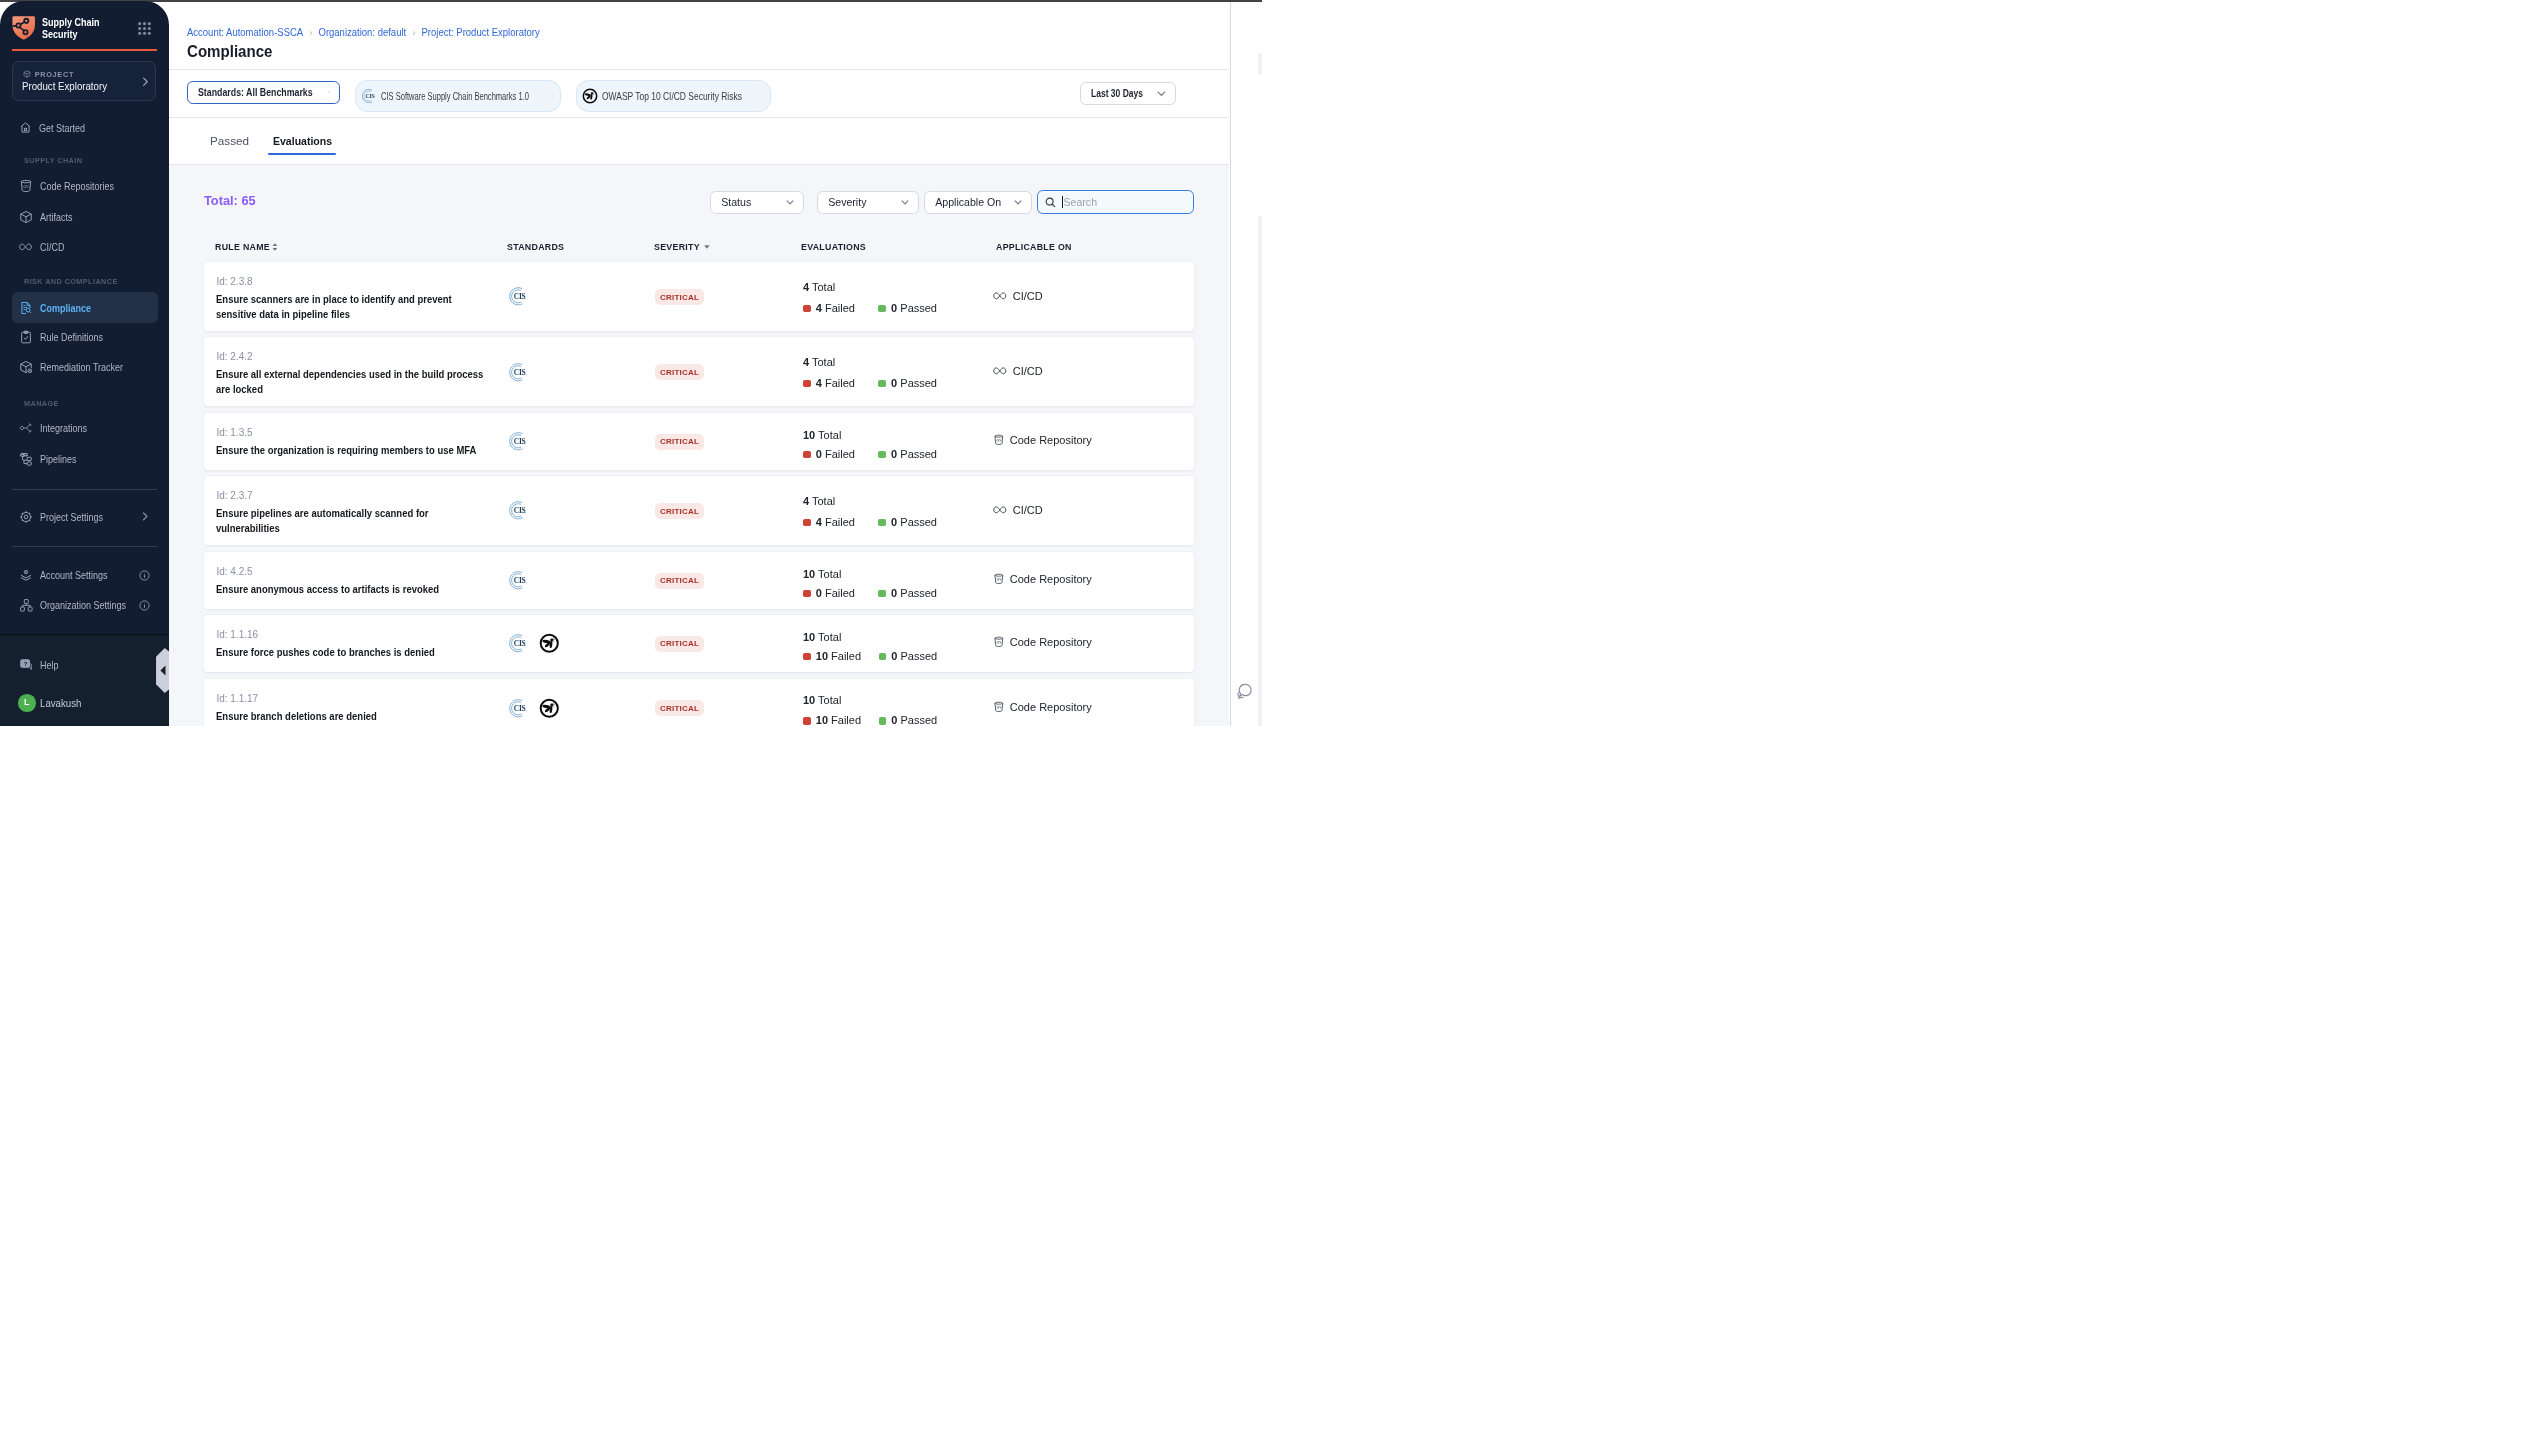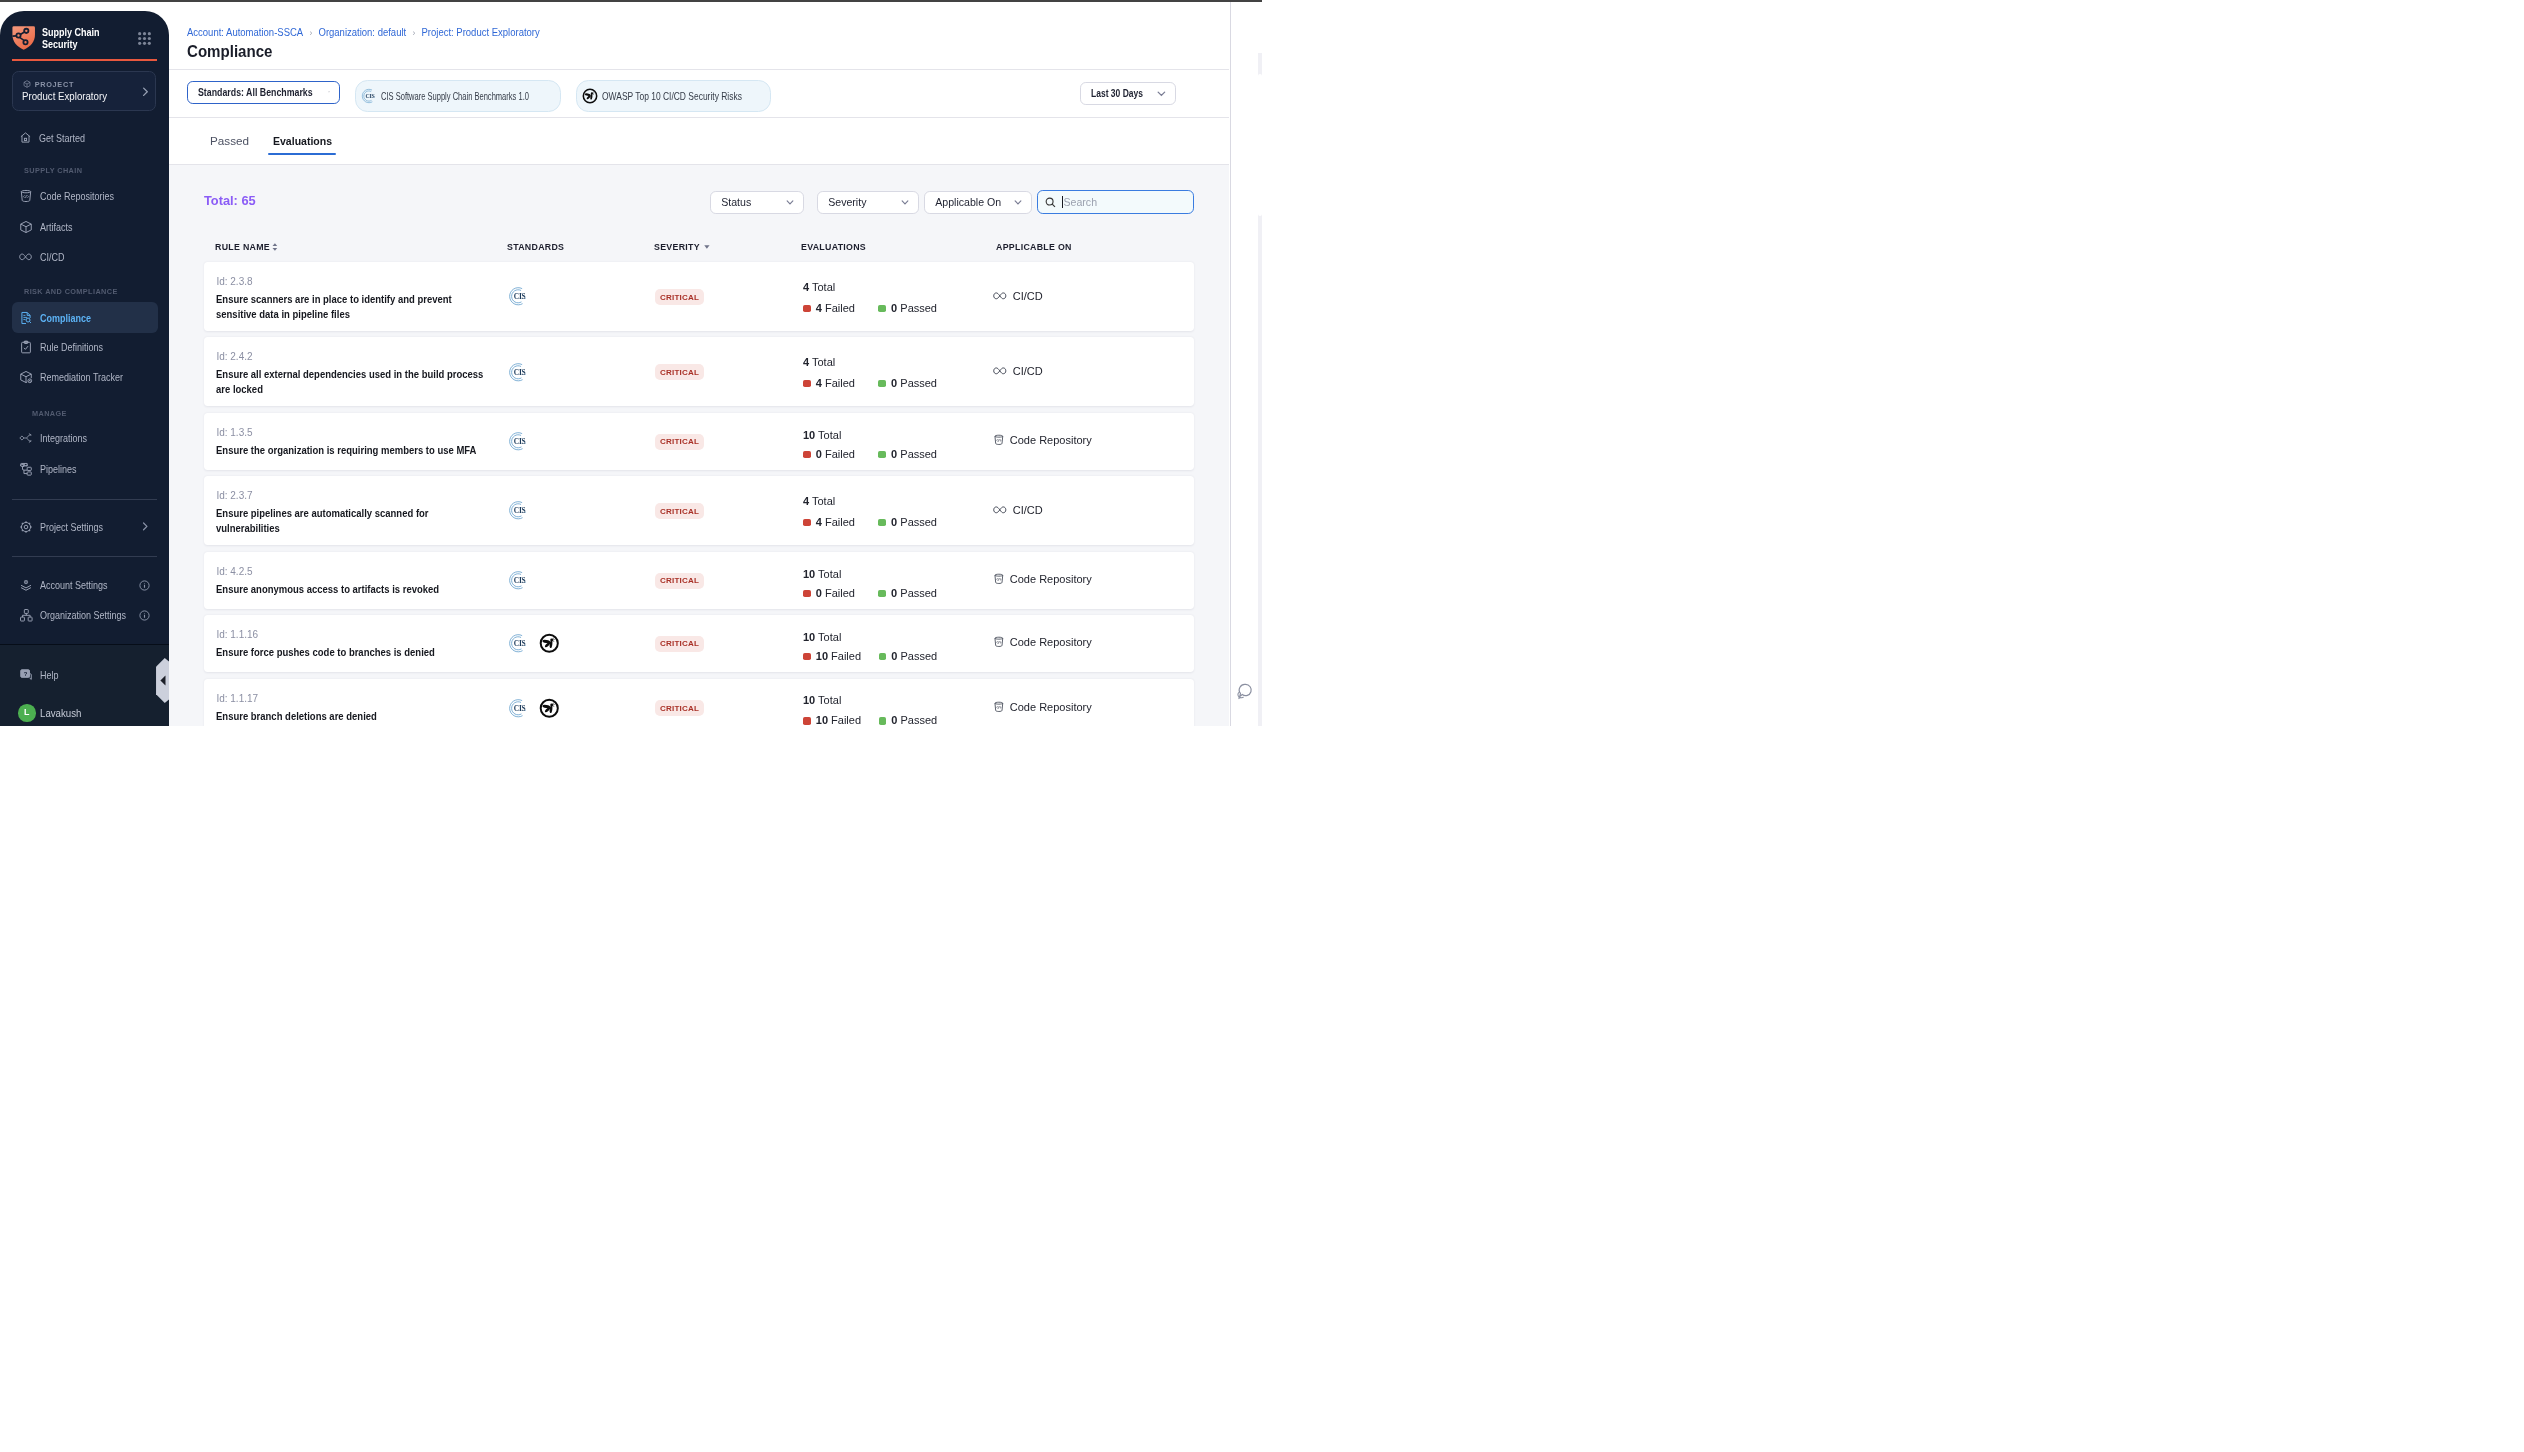--- a/index.html
+++ b/index.html
@@ -2,21 +2,21 @@
 <html style="font-size:11.7px"><head>
 <meta charset="utf-8">
 <style>
 * { margin:0; padding:0; box-sizing:border-box; }
 html,body { width:1262px; height:726px; overflow:hidden; font-family:"Liberation Sans", sans-serif; background:#fff; }
 .abs { position:absolute; }
 #page { position:relative; width:1262px; height:726px; }
 
 #topbar { left:0; top:0; width:1262px; height:2.2px; background:#434343; }
 
-#sidebar { left:0; top:11px; width:169px; height:752px; background:#121d31;border-radius:24px; }
+#sidebar { left:0; top:1px; width:169px; height:752px; background:#121d31;border-radius:24px; }
 .sideitem { position:absolute; left:19px; display:flex; align-items:center; gap:6.6px; color:#b0b6c6; font-size:10.6px; }
 .sideitem svg { flex:0 0 auto; }
 .sideitem span { transform:scaleX(0.85); transform-origin:0 0; white-space:nowrap; display:inline-block; }
 .sectlabel { position:absolute; left:24px; color:#525b70; font-size:7.3px; font-weight:bold; letter-spacing:0.4px; }
 
 #main { left:169px; top:18px; width:1061px; height:724px; background:#fff; }
 #contentbg { position:absolute; left:0px; top:146px; width:1060px; height:578px; background:#f5f6f9; }
 .hline { position:absolute; left:0; width:1060px; height:0.7px; background:#e4e4ea; }
 #vline { left:1230px; top:2.2px; width:0.7px; height:724px; background:#d9d9e2; }
 #scrolltrack { left:1258px; top:53px; width:4.4px; height:673px; background:#f0f0f5; }
@@ -158,21 +158,21 @@
     </div>
     <div class="sideitem" style="top:359px;">
       <svg width="14" height="14" viewBox="0 0 24 24" fill="none" stroke="#98a0b3" stroke-width="1.7">
           <path d="M12 2.5 L21 7 V14 M12 2.5 L3 7 V17 L12 21.5 L14 20.5 M3 7 L12 11.5 M12 11.5 V21.5 M12 11.5 L21 7"></path>
           <circle cx="18.5" cy="18.5" r="3.2"></circle>
           <path d="M17.2 17.2 L19.8 19.8 M19.8 17.2 L17.2 19.8" stroke-width="1.4"></path>
         </svg>
       <span>Remediation Tracker</span>
     </div>
 
-    <div class="sectlabel" style="top:398px;margin-left:8px;">MANAGE</div>
+    <div class="sectlabel" style="top:398px;">MANAGE</div>
 
     <div class="sideitem" style="top:420px;">
       <svg width="14" height="14" viewBox="0 0 24 24" fill="none" stroke="#98a0b3" stroke-width="1.6">
           <rect x="2.5" y="9.5" width="5" height="5" rx="1" transform="rotate(45 5 12)"></rect>
           <path d="M8.5 12 H13 M13 12 L17.5 7 M13 12 L17.5 17 M17.5 7 H21 M17.5 17 H21 M17 4.5 L21 7 M17 19.5 L21 17" stroke-width="1.4"></path>
         </svg>
       <span>Integrations</span>
     </div>
     <div class="sideitem" style="top:451px;">
       <svg width="14" height="14" viewBox="0 0 24 24" fill="none" stroke="#98a0b3" stroke-width="1.7">

